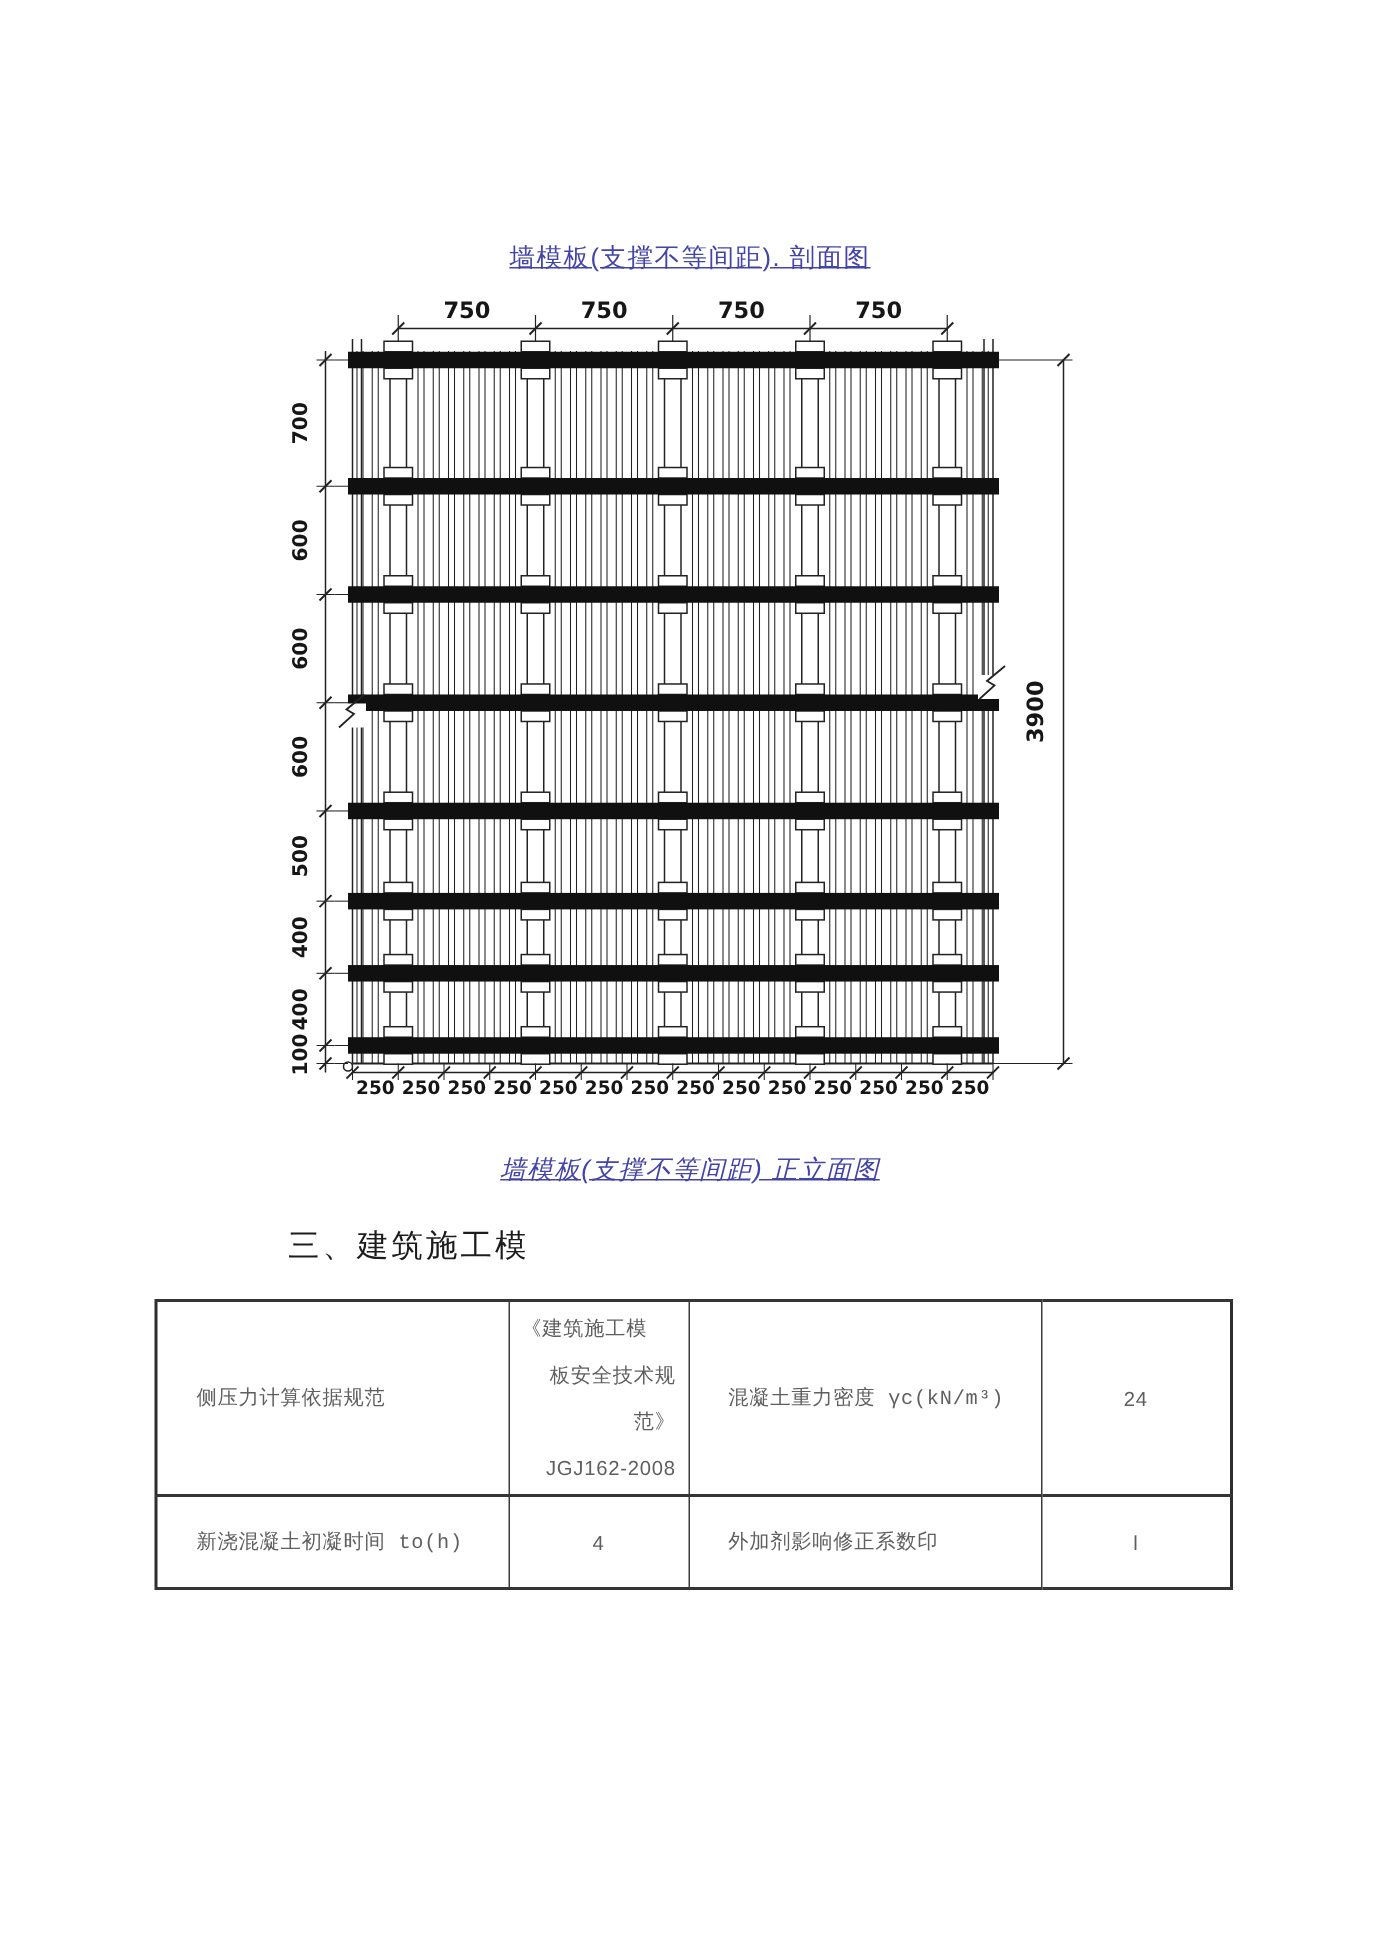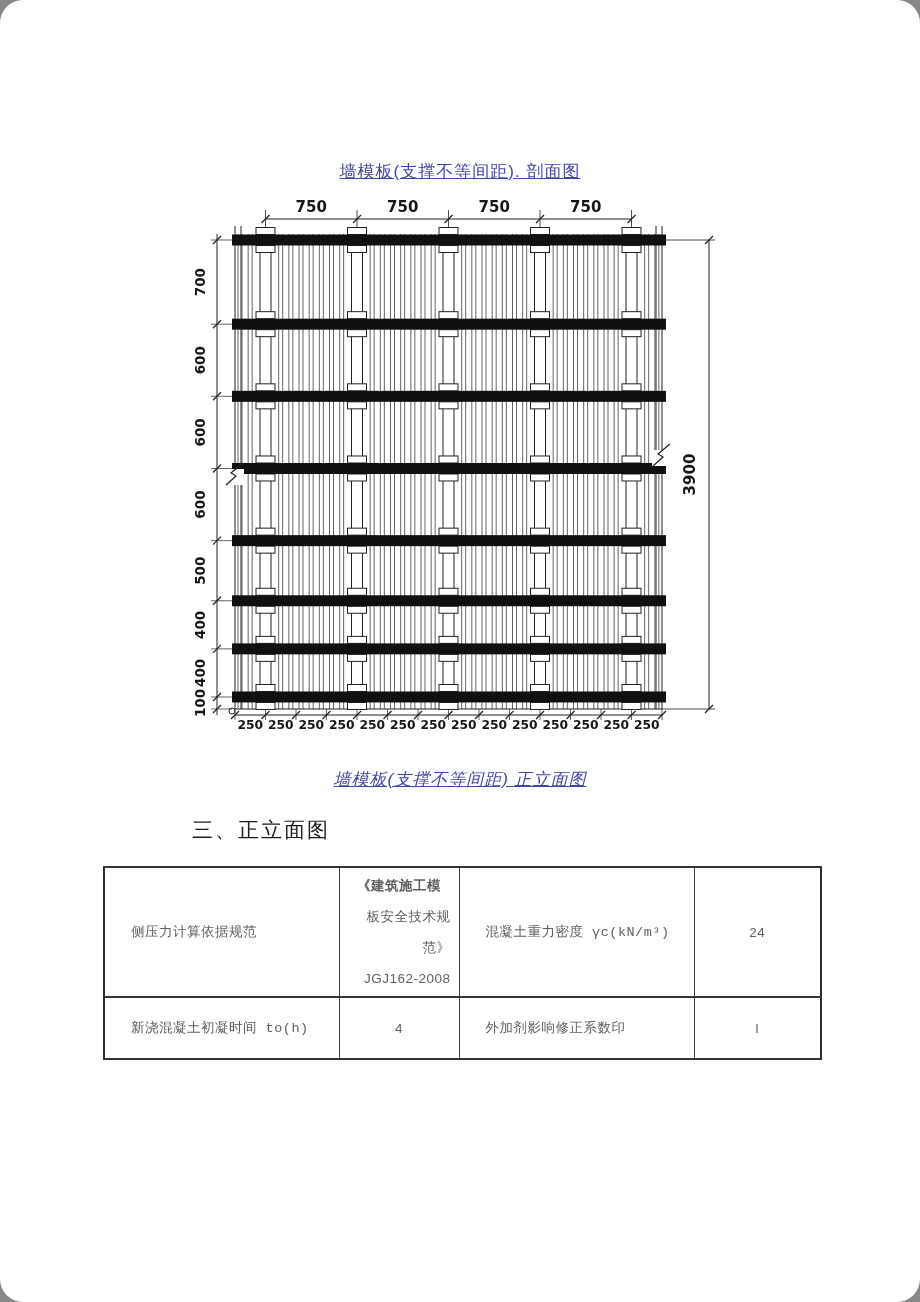--- a/index.html
+++ b/index.html
@@ -1,18 +1,18 @@
 <!DOCTYPE html>
 <html><head>
 <meta charset="utf-8">
 <style>
   html,body{margin:0;padding:0;background:#888;}
   .page{
     position:relative; width:920px; height:1302px; background:#ffffff;
-    font-family:"Liberation Sans", sans-serif; overflow:hidden; margin:0 auto;border-radius:23px;
+    font-family:"Liberation Sans", sans-serif; overflow:hidden; margin:0 auto;
   }
   .caption{
     position:absolute; left:0; width:920px; text-align:center;
     color:#4444a8; font-size:17px; letter-spacing:1px;
   }
   .caption span{ text-decoration:underline; cursor:pointer; }
   #caption-top{ top:160px; }
   #caption-bottom{ top:768px;font-style:italic; }
   #section-heading{
     position:absolute; left:192px; top:816px; font-size:21px; color:#1c1c1c;
@@ -33,21 +33,21 @@
     border-top:2px solid #353535; border-bottom:2px solid #353535;
     vertical-align:middle; padding:2px 6px; letter-spacing:0.5px;
   }
   #load-table{ border:2px solid #2e2e2e; }
   #load-table td.lbl{ text-align:left; padding-left:26px;font-family:Liberation Mono, monospace; }
   #load-table td.val{ text-align:center; }
   #load-table tr:nth-child(1){ height:102px; }
   #load-table tr:nth-child(2){ height:62px;padding-left:17px; }
   #load-table tr:nth-child(3){ height:58px; }
   .mline{ line-height:31px; padding:0 2px; }
-  .mline .r{ text-align:center; display:block;font-weight:bold; }
+  .mline .r{ text-align:left; display:block; }
   .mline .l{ text-align:right; display:block; }
 </style>
 </head>
 <body>
 
 <div class="page">
 
   <div class="caption" id="caption-top">
     <span>墙模板(支撑不等间距). 剖面图</span>
   </div>
@@ -350,21 +350,21 @@
         <g>
           <circle cx="42" cy="519" r="3" fill="none" stroke="#222222"></circle>
         </g>
       </svg>
   </div>
 
   <div class="caption" id="caption-bottom">
     <span>墙模板(支撑不等间距) 正立面图</span>
   </div>
 
-  <div id="section-heading">三、正立面图</div>
+  <div id="section-heading">三、建筑施工模</div>
 
   <table id="load-table">
     <colgroup>
       <col style="width:235px">
         <col style="width:120px">
         <col style="width:235px">
         <col style="width:127px">
     </colgroup>
     <tbody id="load-table-body">
         <tr>

